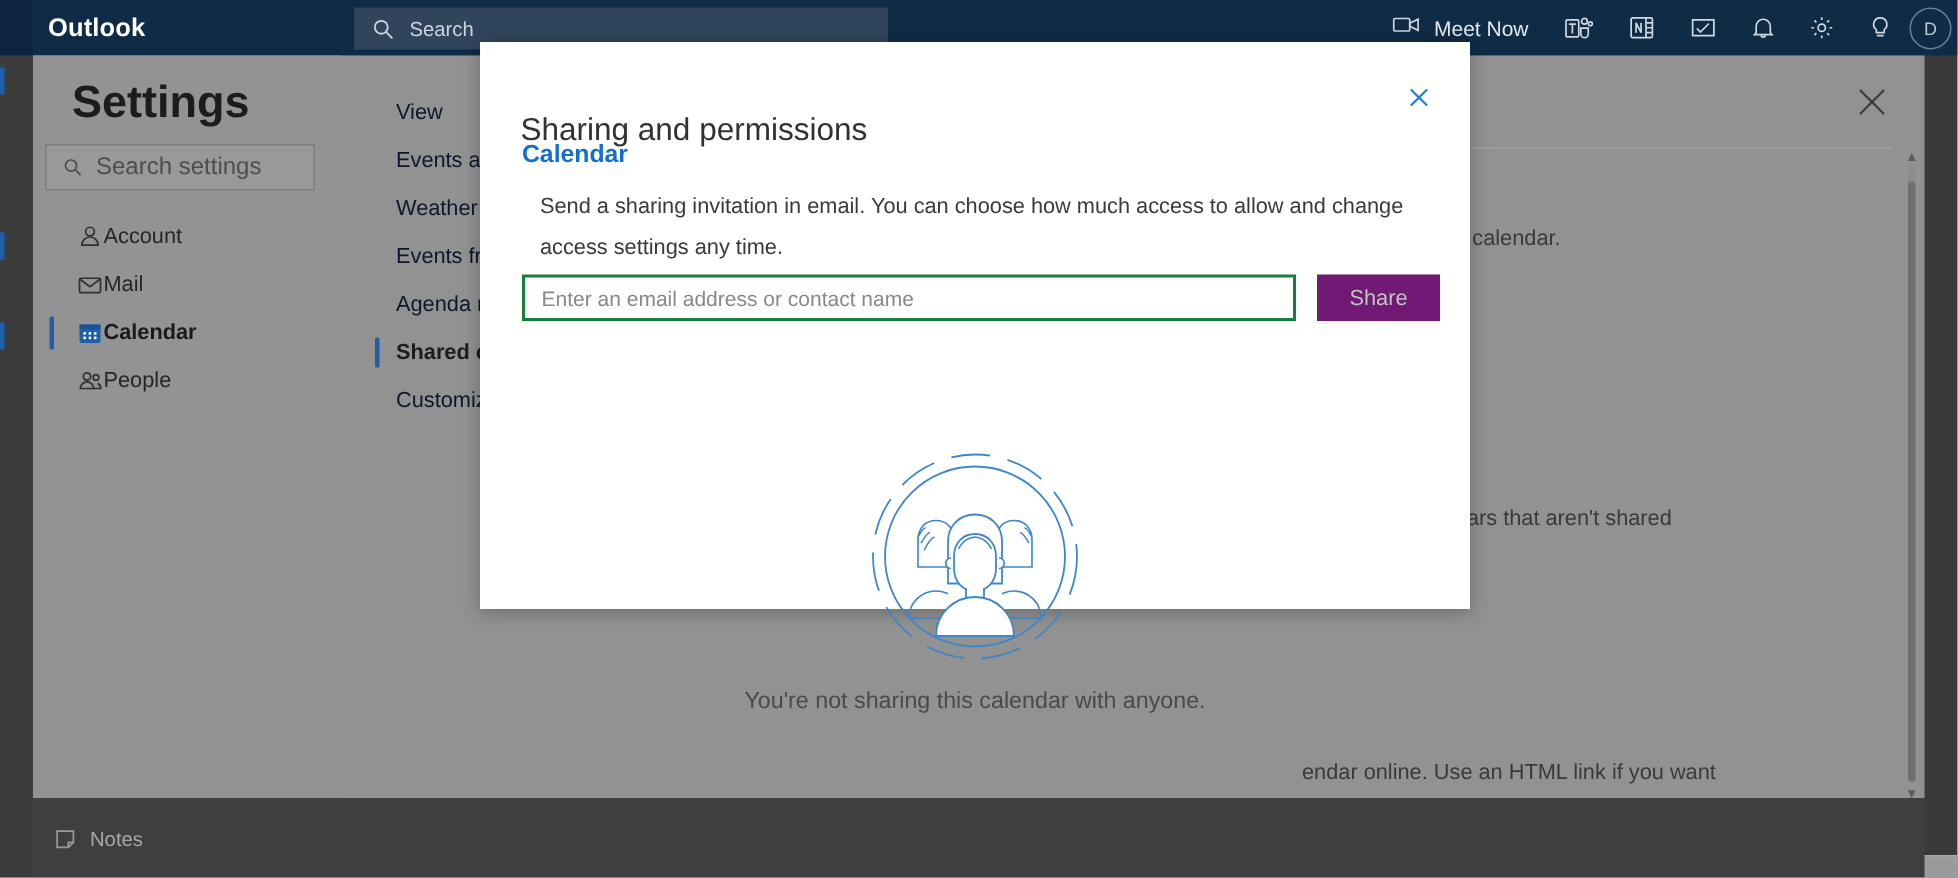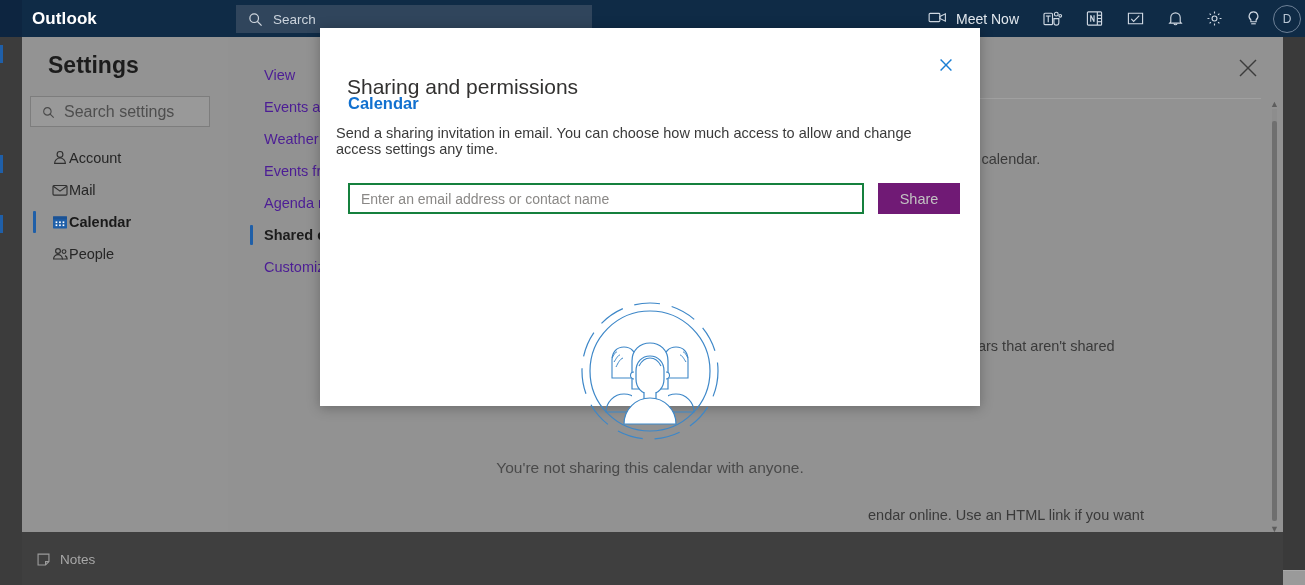--- a/index.html
+++ b/index.html
@@ -70,21 +70,21 @@
     position: absolute; left: 22px; top: 37px;
     width: 1261px; height: 495px;
     background: #929292;
   }
   .settings-nav {
     position: absolute; left: 0; top: 0; width: 206px; height: 495px;
     background: #939393;
   }
   .settings-title {
     position: absolute; left: 26px; top: 15px;
-    font-size: 23px; font-weight: 700; color: #1c1c1c;
+    font-size: 30px; font-weight: 700; color: #1c1c1c;
   }
   .settings-search {
     position: absolute; left: 8px; top: 59px;
     width: 180px; height: 31px;
     border: 1px solid #7d7d7d; background: #999999;
     display: flex; align-items: center; padding-left: 11px;
   }
   .settings-search .ss-icon { width: 13px; height: 13px; color: #4a4a4a; display:block;}
   .settings-search .ss-text { font-size: 16px; color: #4e4e4e; margin-left: 9px; }
 
@@ -101,21 +101,21 @@
     background: #1f5fa8; border-radius: 1px;
   }
 
   
   .settings-sub {
     position: absolute; left: 206px; top: 0; width: 170px; height: 495px;
   }
   .sub-list { position: absolute; left: 0; top: 22px; width: 170px; }
   .sub-item {
     position: relative; height: 32px; display: flex; align-items: center;
-    padding-left: 36px; color: #4c1d95; font-size: 14.5px; white-space: nowrap;
+    padding-left: 36px; color: #0f172a; font-size: 14.5px; white-space: nowrap;
   }
   .sub-item.selected { font-weight: 700; color: #1c1c1c; }
   .sub-item .selbar {
     position: absolute; left: 22px; top: 6px; width: 3px; height: 20px;
     background: #1f5fa8; border-radius: 1px;
   }
 
   
   .settings-detail {
     position: absolute; left: 376px; top: 0; width: 885px; height: 495px;
@@ -182,22 +182,22 @@
   .modal-close {
     position: absolute; right: 19px; top: 22px;
     width: 30px; height: 30px; color: #1a7fd4;
     display: flex; align-items: center; justify-content: center;
   }
   .modal-section {
     position: absolute; left: 28px; top: 66px;
     font-size: 16.5px; font-weight: 700; color: #1170cf;
   }
   .modal-desc {
-    position: absolute; left: 16px; top: 97px; width: 600px;
-    font-size: 14.5px; line-height: 16px; color: #3a3a3a;
+    position: absolute; left: 40px; top: 97px; width: 600px;
+    font-size: 14.5px; line-height: 27px; color: #3a3a3a;
   }
   .share-row {
     position: absolute; left: 28px; top: 155px;
     display: flex; align-items: flex-start; gap: 14px;
   }
   .share-input {
     width: 516px; height: 31px;
     border: 2px solid #15803d; background: #ffffff;
     font-size: 14px; color: #605e5c; padding: 0 11px;
     font-family: "Liberation Sans", sans-serif;

